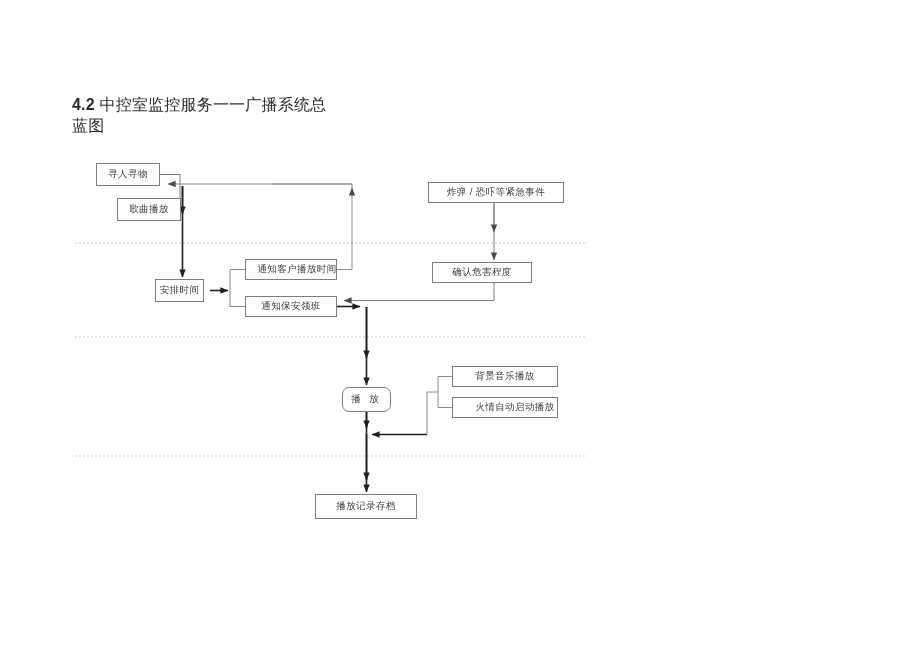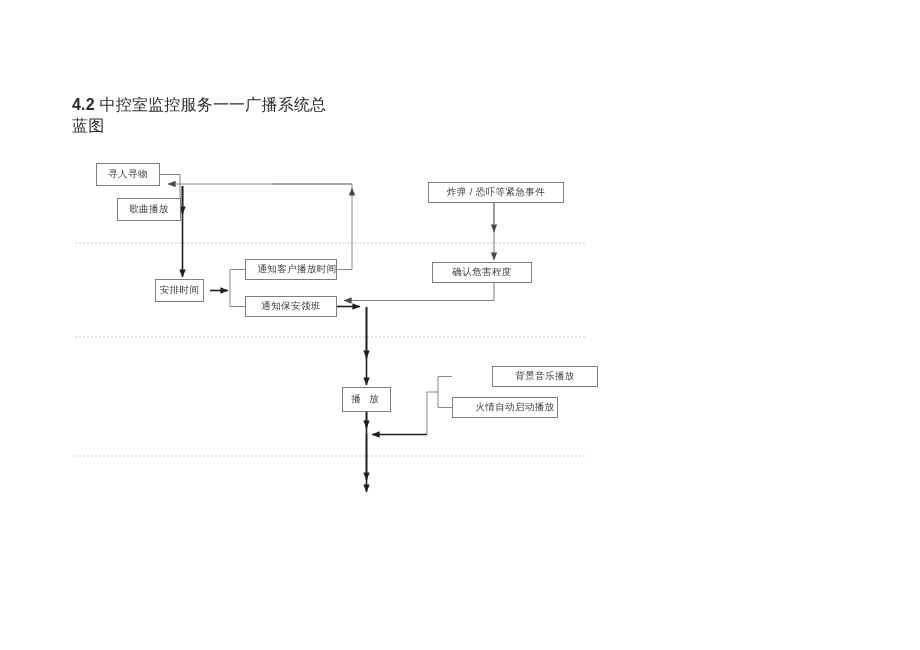--- a/index.html
+++ b/index.html
@@ -57,20 +57,21 @@
     font-size: 9.5px;
     line-height: 1.1;
     display: flex;
     align-items: center;
     justify-content: center;
     white-space: nowrap;
     letter-spacing: 0.4px;
   }
   .node.wide-space {
     letter-spacing: 3px;
+    border-radius: 7px;
   }
 </style>
 </head>
 <body>
 
 <div id="doc-heading">
   <span class="num">4.2</span>
   <span>中控室监控服务一一广播系统总</span>
   <div>蓝图</div>
 </div>
@@ -171,22 +172,25 @@
   </div>
 
   <div class="node" style="left:432px; top:262px; width:100px; height:21px;">
     <span>确认危害程度</span>
   </div>
 
   <div class="node wide-space" style="left:342px; top:387px; width:49px; height:25px;">
     <span>播  放</span>
   </div>
 
-  <div class="node" style="left:452px; top:366px; width:106px; height:21px;margin-left:40px;">
+  <div class="node" style="left:452px; top:366px; width:106px; height:21px;">
     <span>背景音乐播放</span>
   </div>
 
   <div class="node" style="left:452px; top:397px; width:106px; height:21px;padding-left:20px;">
     <span>火情自动启动播放</span>
   </div>
 
+  <div class="node" style="left:315px; top:494px; width:102px; height:25px;">
+    <span>播放记录存档</span>
+  </div>
 
 </div>
 
 </body></html>

